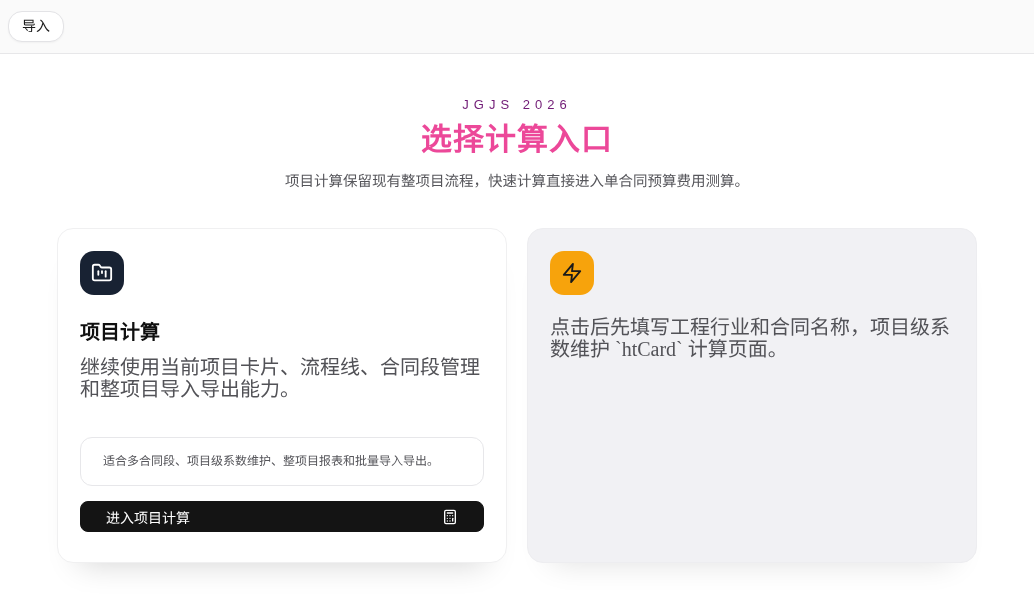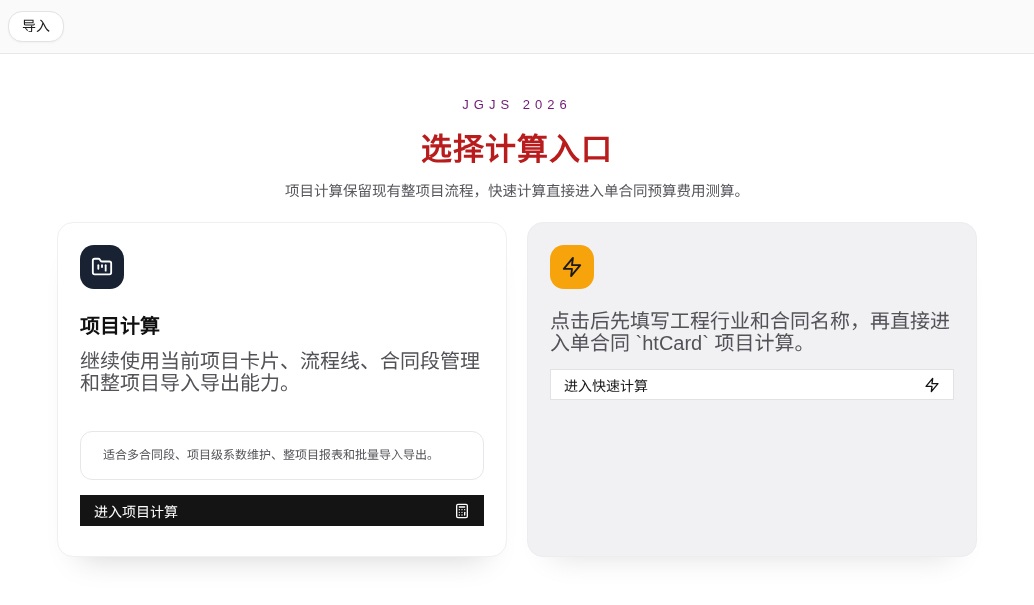--- a/index.html
+++ b/index.html
@@ -36,38 +36,39 @@
   }
 
   
   .hero { text-align: center; margin-top: 43px; }
   .hero-eyebrow {
     font-size: 13px;
     letter-spacing: 5px;
     color: #701a75;
   }
   .hero-title {
-    margin: 12px 0 10px;
+    margin: 2px 0 10px;
     font-size: 31px;
     font-weight: bold;
-    color: #b91c1c;
+    color: #ec4899;
     letter-spacing: 1px;
   }
   .hero-subtitle {
     font-size: 14.5px;
     color: #56565b;
   }
 
   
   .cards {
     width: 920px;
-    margin: 22px auto 0;
+    margin: 38px auto 0;
     display: grid;
     grid-template-columns: 1fr 1fr;
     gap: 20px;
+    font-family: Liberation Serif, serif;
   }
   .card {
     height: 335px;
     border-radius: 16px;
     padding: 22px;
     position: relative;
   }
   .card-project {
     background: #ffffff;
     border: 1px solid #f0f0f1;
@@ -109,25 +110,25 @@
     line-height: 21px;
     color: #55555a;
     background: #ffffff;
   }
   .note-project { border: 1px solid #e7e7ea; }
   .note-quick   { border: 1px solid #ececef; }
   .cta {
     margin-top: 15px;
     height: 31px;
     width: 100%;
-    border-radius: 0;
+    border-radius: 8px;
     display: flex;
     align-items: center;
     justify-content: space-between;
-    padding: 0 13px;
+    padding: 0 25px;
     font-size: 14px;
     cursor: pointer;
     font-family: inherit;
   }
   .cta-dark {
     background: #141414;
     border: 1px solid #141414;
     color: #ffffff;
   }
   .cta-light {
@@ -186,24 +187,16 @@
   </section>
 
   <section class="card card-quick">
     <div class="card-icon card-icon-orange">
       <span style="display:flex">
         <svg width="22" height="22" viewBox="0 0 24 24" fill="none" stroke="#1a1a1a" stroke-width="2" stroke-linecap="round" stroke-linejoin="round">
           <path d="M13 2 3 14h9l-1 8 10-12h-9l1-8z"></path>
         </svg>
       </span>
     </div>
-    <p class="card-desc">点击后先填写工程行业和合同名称，再直接进入单合同 `htCard` 项目计算。</p>
-    <button class="cta cta-light">
-      <span>进入快速计算</span>
-      <span style="display:flex">
-        <svg width="16" height="16" viewBox="0 0 24 24" fill="none" stroke="#141414" stroke-width="2" stroke-linecap="round" stroke-linejoin="round">
-          <path d="M13 2 3 14h9l-1 8 10-12h-9l1-8z"></path>
-        </svg>
-      </span>
-    </button>
+    <p class="card-desc">点击后先填写工程行业和合同名称，项目级系数维护 `htCard` 计算页面。</p>
   </section>
 
 </main>
 
 </body></html>

